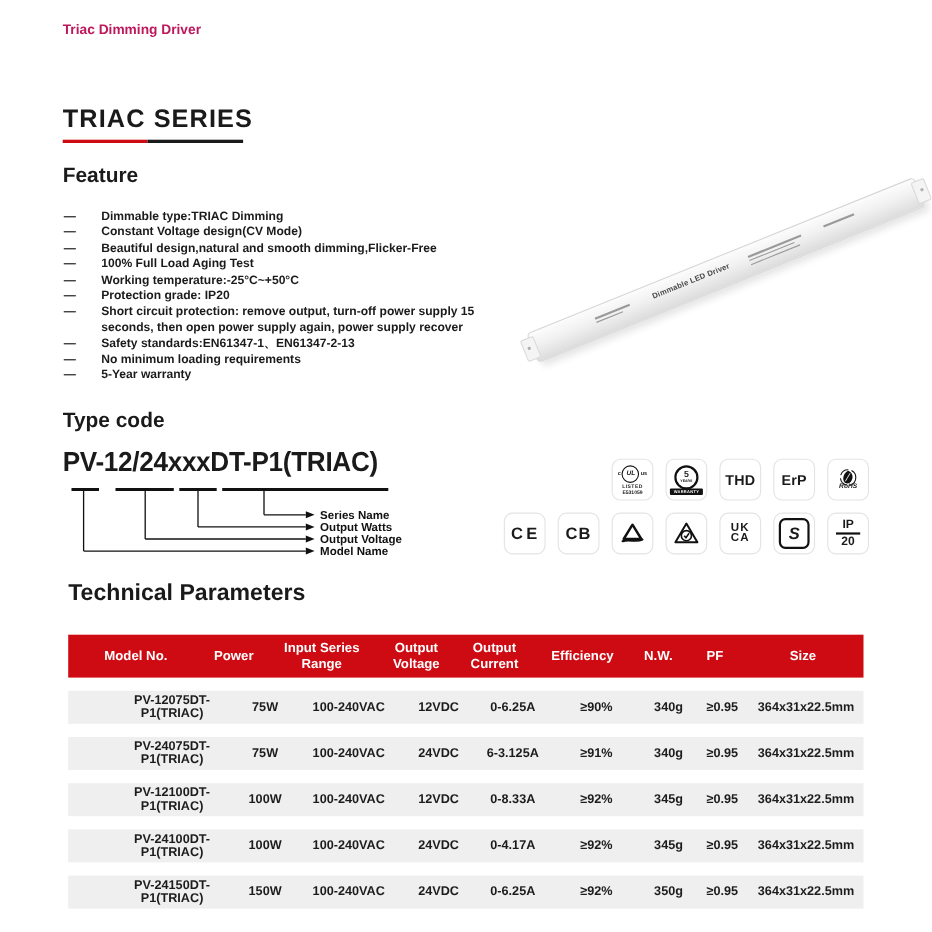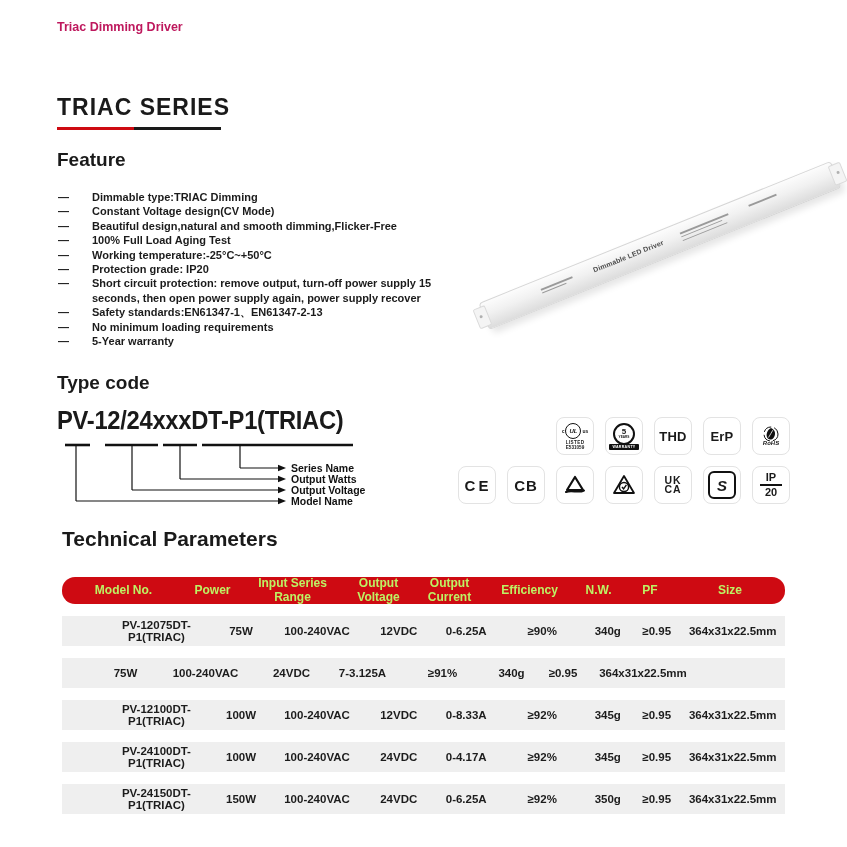--- a/index.html
+++ b/index.html
@@ -74,21 +74,21 @@
   .rohs-label{font-size:6px;font-weight:700;font-style:italic;margin-top:-2px;}
   .ukca-line{font-size:10.5px;font-weight:700;line-height:9.5px;letter-spacing:1px;}
   .smark-box{width:24px;height:24px;border:2px solid #111;border-radius:6px;display:flex;
              align-items:center;justify-content:center;font-size:15px;font-weight:700;font-style:italic;}
   .ip-top,.ip-bot{font-size:11px;font-weight:700;line-height:11px;}
   .ip-line{width:22px;height:1.5px;background:#111;margin:1px 0;}
 
   
   .tech-head{left:62px;top:527px;font-size:21px;font-weight:700;}
   .ttable{left:62px;top:577px;width:723px;}
-  .t-header{display:flex;align-items:center;background:var(--red);color:#bef264;height:27px;border-radius:13px;}
+  .t-header{display:flex;align-items:center;background:var(--red);color:#ffffff;height:39px;}
   .t-header .t-cell{font-size:12px;font-weight:700;line-height:13.5px;}
   .t-row{display:flex;align-items:center;background:var(--row-bg);height:30px;margin-top:12px;
          font-size:11.5px;font-weight:700;color:#1c1c1c;padding-left:36px;}
   .t-cell{text-align:center;}
   .c0{width:123px;} .c1{width:55px;} .c2{width:105px;} .c3{width:67px;} .c4{width:75px;}
   .c5{width:85px;} .c6{width:53px;} .c7{width:50px;} .c8{width:110px;}
 </style>
 </head>
 <body>
 
@@ -291,24 +291,25 @@
     <div class="t-cell c2">100-240VAC</div>
     <div class="t-cell c3">12VDC</div>
     <div class="t-cell c4">0-6.25A</div>
     <div class="t-cell c5">≥90%</div>
     <div class="t-cell c6">340g</div>
     <div class="t-cell c7">≥0.95</div>
     <div class="t-cell c8">364x31x22.5mm</div>
   </div>
 
   <div class="t-row">
+    <div class="t-cell c0">PV-24075DT-P1(TRIAC)</div>
     <div class="t-cell c1">75W</div>
     <div class="t-cell c2">100-240VAC</div>
     <div class="t-cell c3">24VDC</div>
-    <div class="t-cell c4">7-3.125A</div>
+    <div class="t-cell c4">6-3.125A</div>
     <div class="t-cell c5">≥91%</div>
     <div class="t-cell c6">340g</div>
     <div class="t-cell c7">≥0.95</div>
     <div class="t-cell c8">364x31x22.5mm</div>
   </div>
 
   <div class="t-row">
     <div class="t-cell c0">PV-12100DT-P1(TRIAC)</div>
     <div class="t-cell c1">100W</div>
     <div class="t-cell c2">100-240VAC</div>

